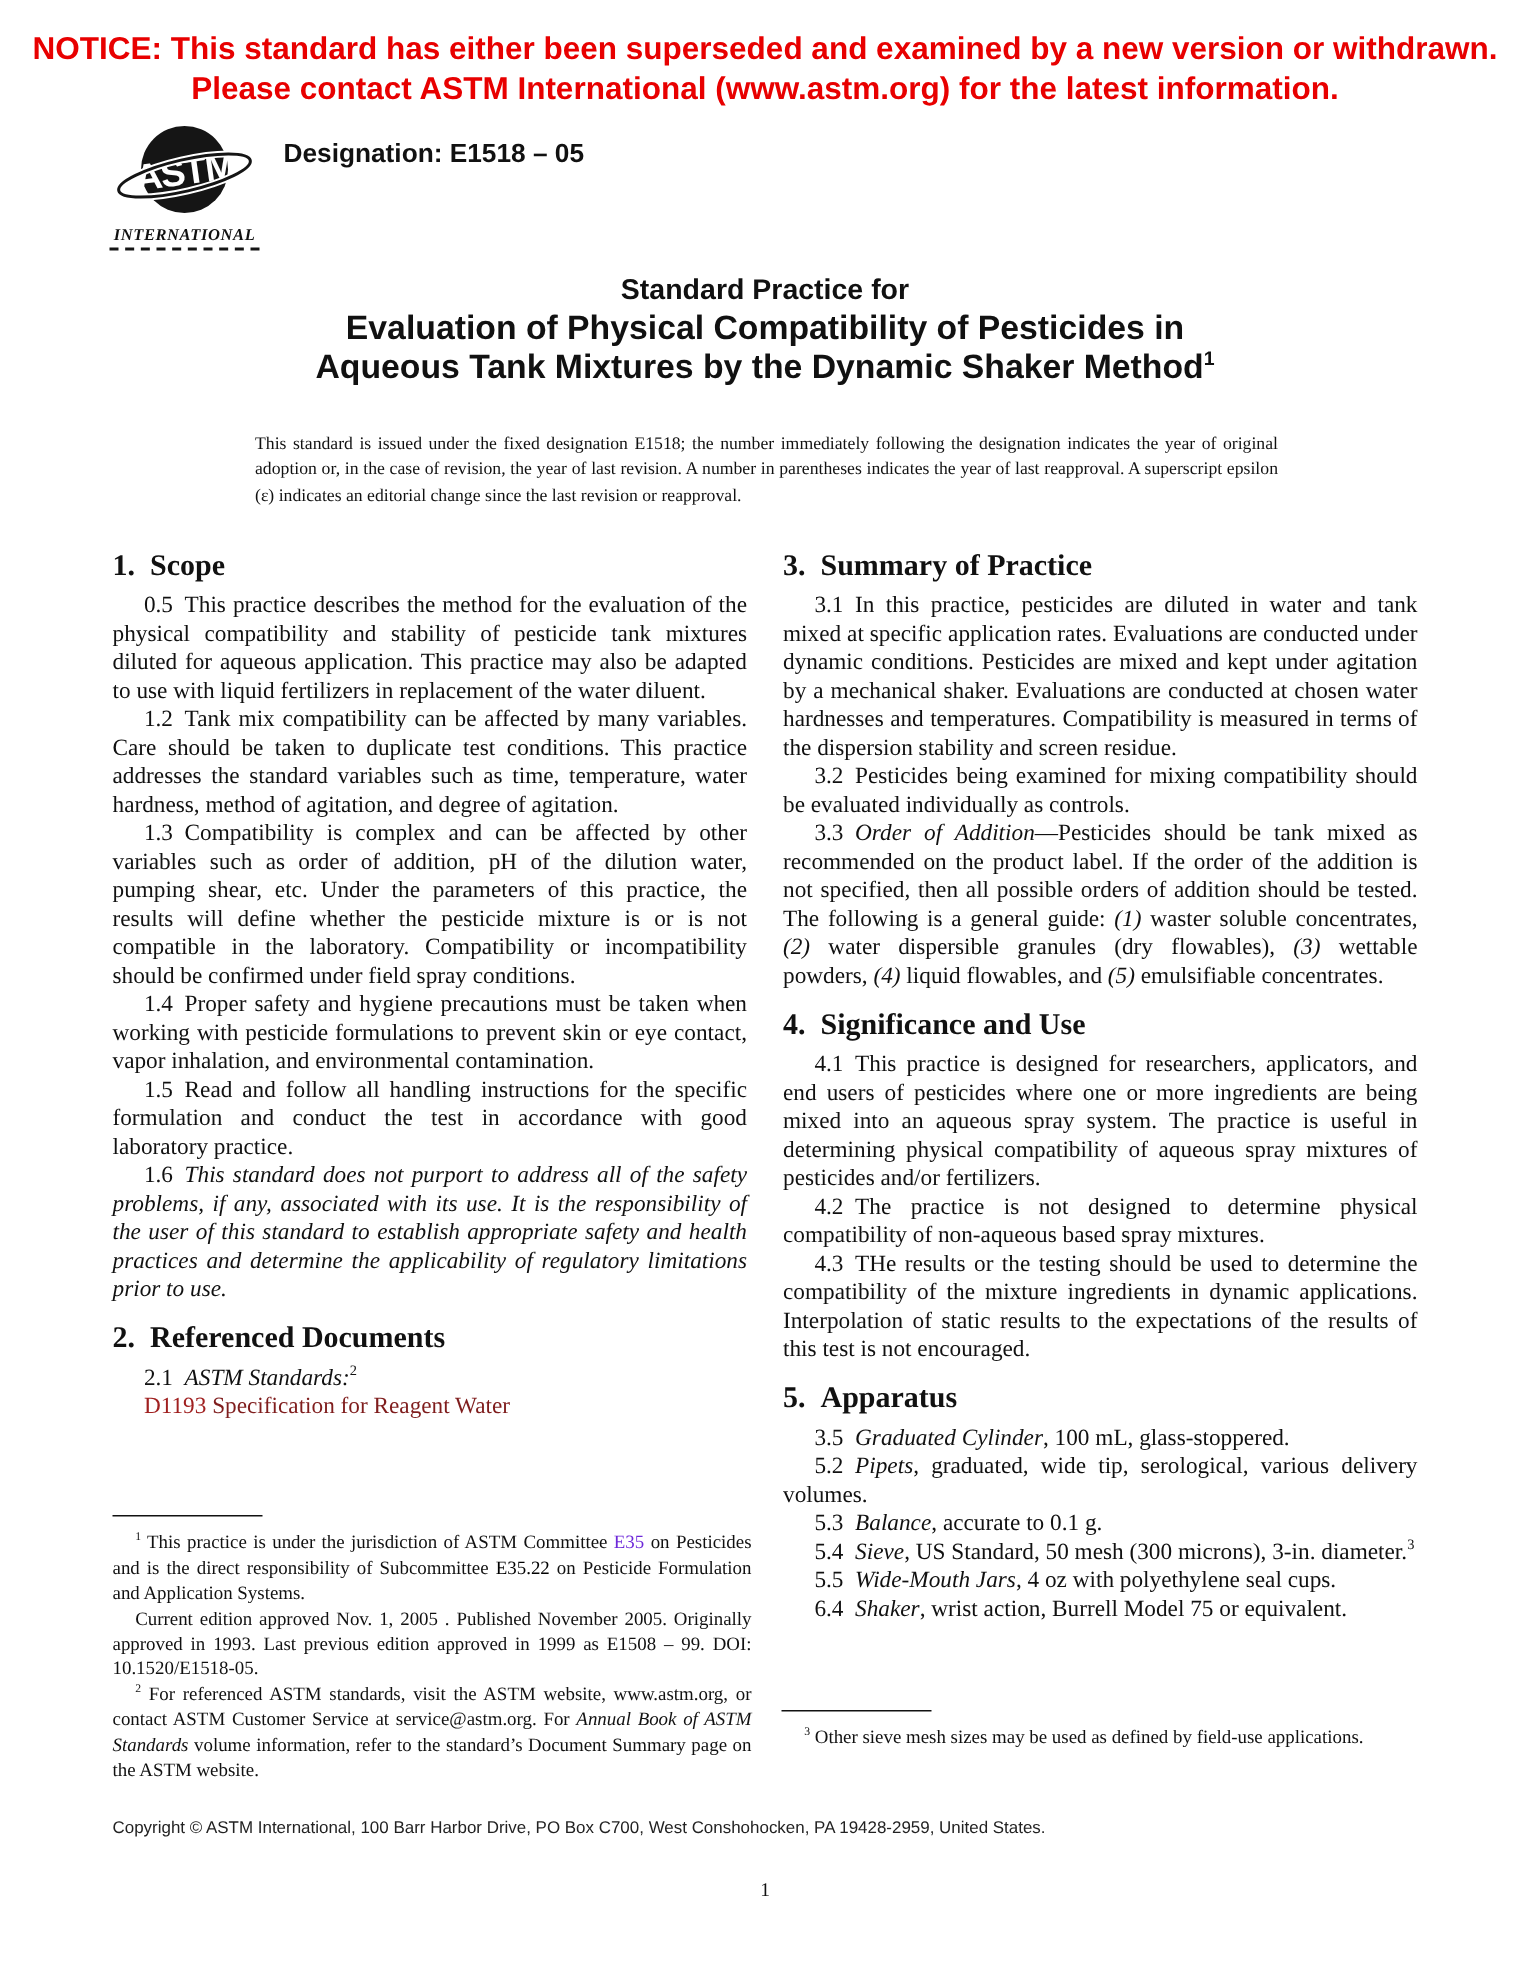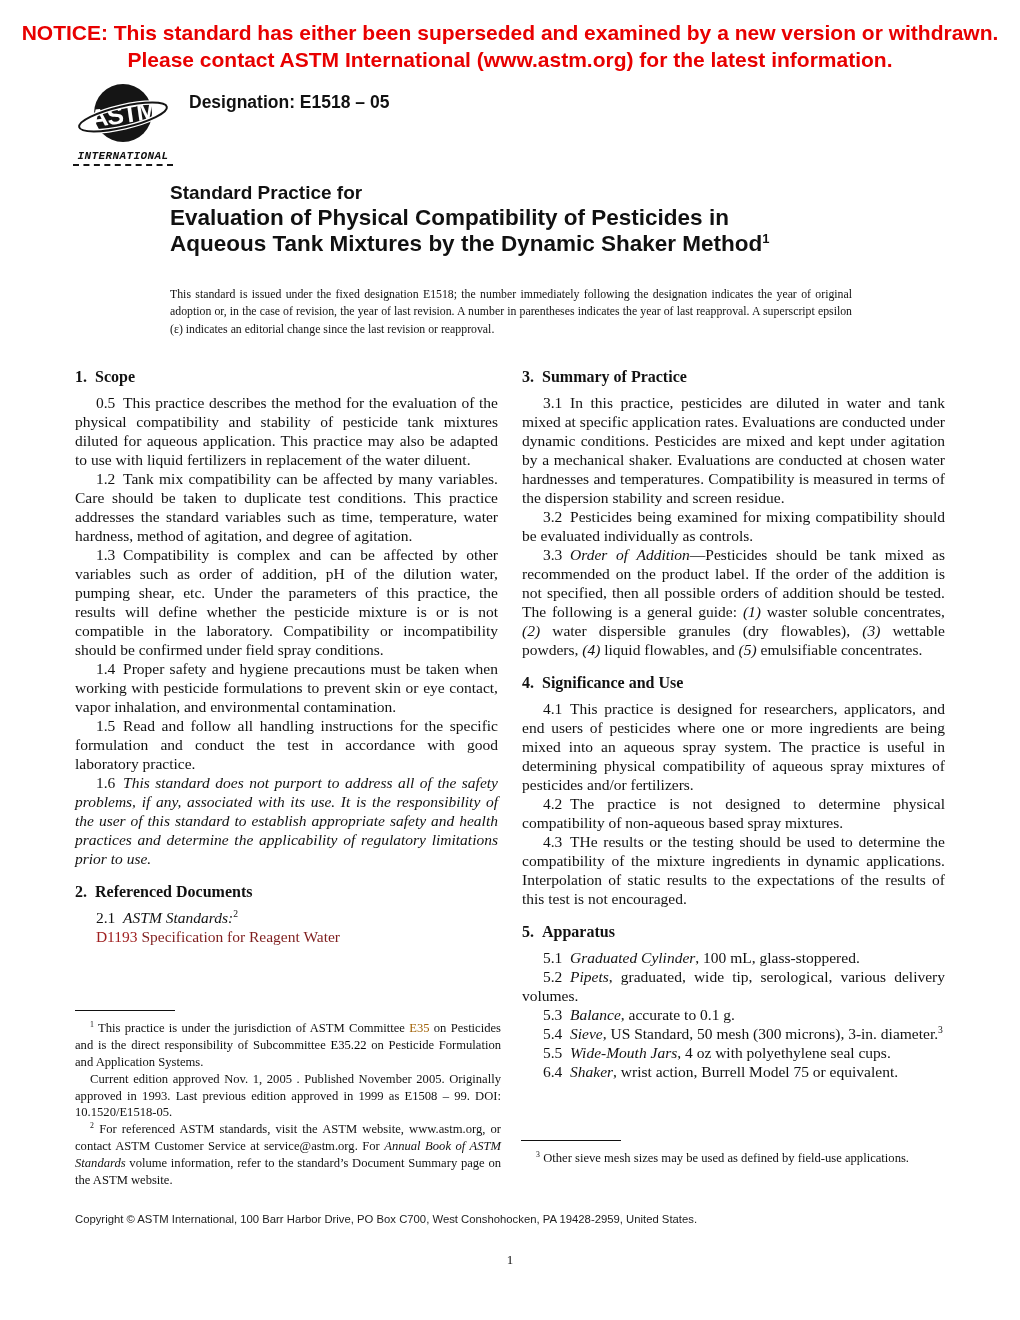--- a/index.html
+++ b/index.html
@@ -21,41 +21,42 @@
     line-height:1.28;
   }
   
   .header-row{
     display:flex;
     align-items:flex-start;
     margin:8px 0 0 73px;
   }
   .logo-box{width:100px;text-align:center;}
   .logo-sub{
-    font-family:Liberation Mono, monospace;
+    font-family:Liberation Serif, serif;
     font-weight:bold;
     font-style:italic;
     font-size:11px;
     letter-spacing:0.4px;
     border-bottom:2px dashed #151515;
     padding-bottom:2px;
     margin-top:-2px;
     white-space:nowrap;
   }
   .designation{
     font-family:"Liberation Sans", sans-serif;
     font-weight:bold;
     font-size:17.5px;
     margin:10px 0 0 16px;
   }
   
   .title-block{
     margin:16px 170px 0 170px;
     font-family:"Liberation Sans", sans-serif;
     font-weight:bold;
+    text-align:center;
   }
   .title-eyebrow{font-size:19px;line-height:1.2;}
   .title-main{font-size:22.5px;line-height:1.18;}
   .title-main sup{font-size:13px;}
   
   .issued-note{
     margin:28px 0 0 170px;
     width:682px;
     font-size:11.8px;
     line-height:1.5;
@@ -69,21 +70,21 @@
   }
   .col{
     width:423px;
     font-size:15.5px;
     line-height:19px;
     text-align:justify;
     hyphens:auto;
   }
   .sec-heading{
     font-weight:bold;
-    font-size:16px;
+    font-size:20px;
     text-align:left;
     margin:14px 0 7px 0;
   }
   .sec-heading.first{margin-top:0;}
   .col p{margin:0;text-indent:1.35em;}
   sup{font-size:0.62em;line-height:0;}
   
   .footnote{
     position:absolute;
     width:426px;
@@ -163,32 +164,32 @@
       <p>3.1 In this practice, pesticides are diluted in water and tank mixed at specific application rates. Evaluations are conducted under dynamic conditions. Pesticides are mixed and kept under agitation by a mechanical shaker. Evaluations are conducted at chosen water hardnesses and temperatures. Compatibility is measured in terms of the dispersion stability and screen residue.</p>
       <p>3.2 Pesticides being examined for mixing compatibility should be evaluated individually as controls.</p>
       <p><span>3.3 </span><span style="font-style: italic;">Order of Addition</span><span>—Pesticides should be tank mixed as recommended on the product label. If the order of the addition is not specified, then all possible orders of addition should be tested. The following is a general guide: </span><span style="font-style: italic;">(1)</span><span> waster soluble concentrates, </span><span style="font-style: italic;">(2)</span><span> water dispersible granules (dry flowables), </span><span style="font-style: italic;">(3)</span><span> wettable powders, </span><span style="font-style: italic;">(4)</span><span> liquid flowables, and </span><span style="font-style: italic;">(5)</span><span> emulsifiable concentrates.</span></p>
 
       <div class="sec-heading">4. Significance and Use</div>
       <p>4.1 This practice is designed for researchers, applicators, and end users of pesticides where one or more ingredients are being mixed into an aqueous spray system. The practice is useful in determining physical compatibility of aqueous spray mixtures of pesticides and/or fertilizers.</p>
       <p>4.2 The practice is not designed to determine physical compatibility of non-aqueous based spray mixtures.</p>
       <p>4.3 THe results or the testing should be used to determine the compatibility of the mixture ingredients in dynamic applications. Interpolation of static results to the expectations of the results of this test is not encouraged.</p>
 
       <div class="sec-heading">5. Apparatus</div>
-      <p><span>5.1 </span><span style="font-style: italic;">Graduated Cylinder</span><span>, 100 mL, glass-stoppered.</span></p>
+      <p><span>3.5 </span><span style="font-style: italic;">Graduated Cylinder</span><span>, 100 mL, glass-stoppered.</span></p>
       <p><span>5.2 </span><span style="font-style: italic;">Pipets</span><span>, graduated, wide tip, serological, various delivery volumes.</span></p>
       <p><span>5.3 </span><span style="font-style: italic;">Balance</span><span>, accurate to 0.1 g.</span></p>
       <p><span>5.4 </span><span style="font-style: italic;">Sieve</span><span>, US Standard, 50 mesh (300 microns), 3-in. diameter.</span><sup>3</sup></p>
       <p><span>5.5 </span><span style="font-style: italic;">Wide-Mouth Jars</span><span>, 4 oz with polyethylene seal cups.</span></p>
       <p><span>6.4 </span><span style="font-style: italic;">Shaker</span><span>, wrist action, Burrell Model 75 or equivalent.</span></p>
     </div>
   </div>
 
   <div class="footnote footnote-left">
     <div class="fn-rule"></div>
-    <p><sup>1</sup><span> This practice is under the jurisdiction of ASTM Committee </span><span style="color: #a16207;">E35</span><span> on Pesticides and is the direct responsibility of Subcommittee </span><span style="color: #000000;">E35.22</span><span> on Pesticide Formulation and Application Systems.</span></p>
+    <p><sup>1</sup><span> This practice is under the jurisdiction of ASTM Committee </span><span style="color: #6d28d9;">E35</span><span> on Pesticides and is the direct responsibility of Subcommittee </span><span style="color: #000000;">E35.22</span><span> on Pesticide Formulation and Application Systems.</span></p>
     <p>Current edition approved Nov. 1, 2005 . Published November 2005. Originally approved in 1993. Last previous edition approved in 1999 as E1508 – 99. DOI: 10.1520/E1518-05.</p>
     <p><sup>2</sup><span> For referenced ASTM standards, visit the ASTM website, www.astm.org, or contact ASTM Customer Service at service@astm.org. For </span><span style="font-style: italic;">Annual Book of ASTM Standards</span><span> volume information, refer to the standard’s Document Summary page on the ASTM website.</span></p>
   </div>
 
   <div class="footnote footnote-right">
     <div class="fn-rule"></div>
     <p><sup>3</sup><span> Other sieve mesh sizes may be used as defined by field-use applications.</span></p>
   </div>
 
   <div class="copyright">Copyright © ASTM International, 100 Barr Harbor Drive, PO Box C700, West Conshohocken, PA 19428-2959, United States.</div>

